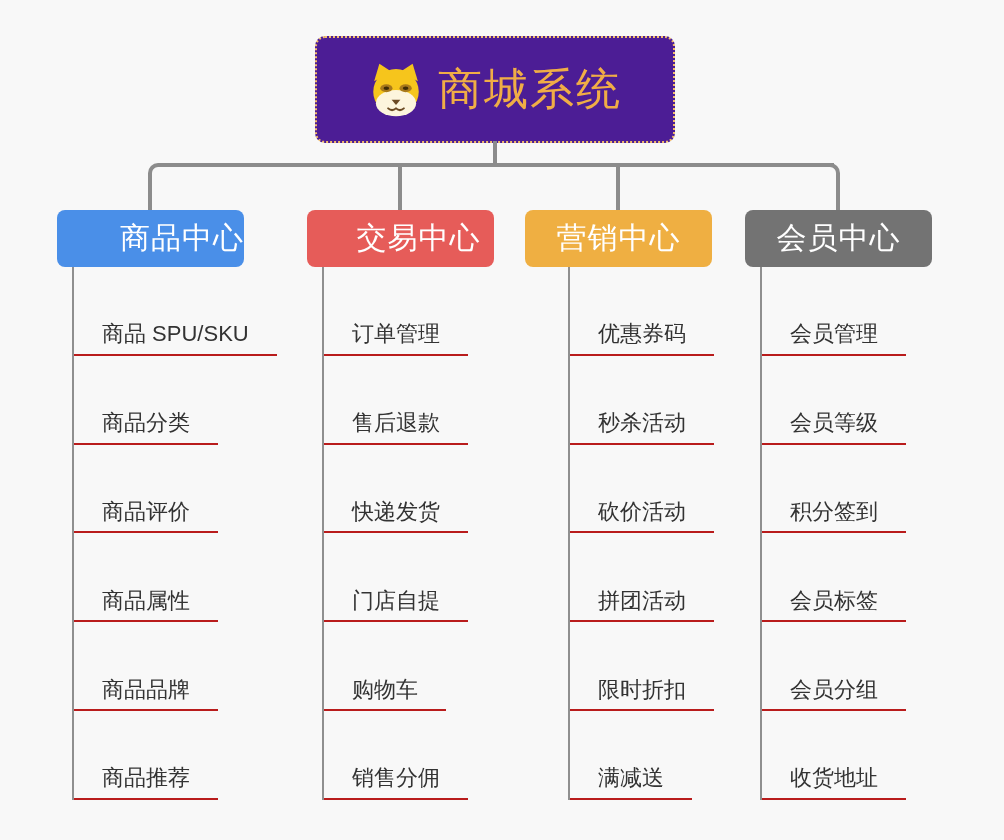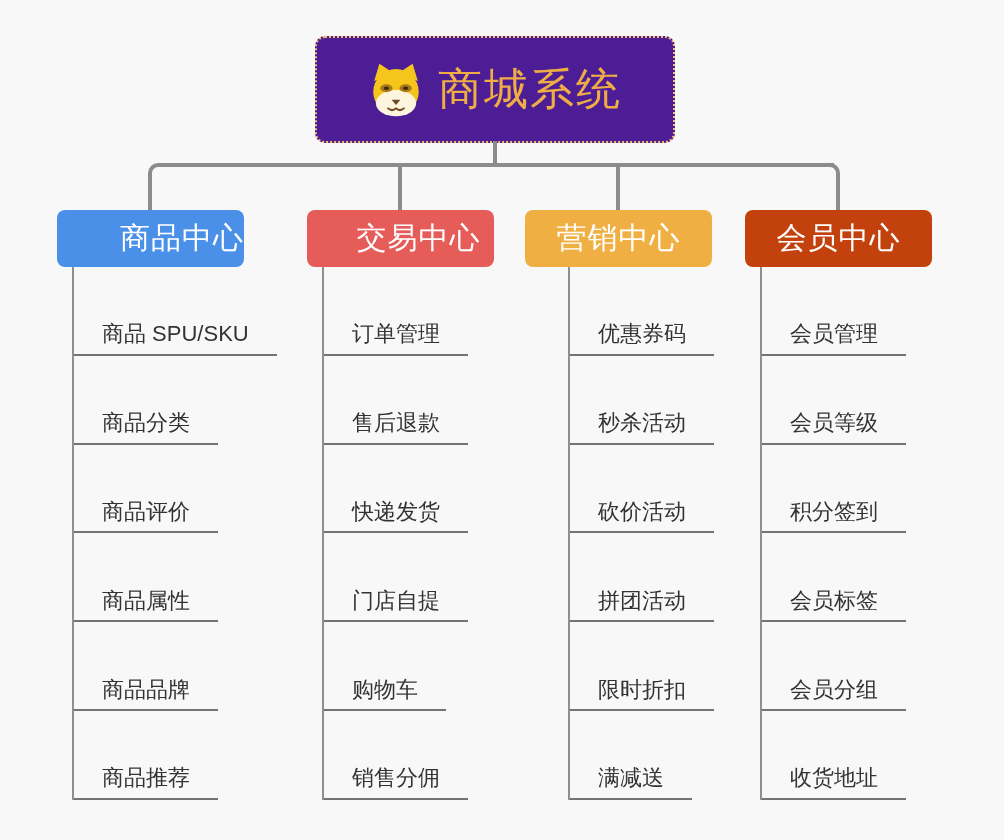--- a/index.html
+++ b/index.html
@@ -89,21 +89,21 @@
     flex-direction: column;
   }
   .child-node {
     flex: 1 1 0;
     display: flex;
     align-items: flex-end;
   }
   .child-label {
     display: inline-block;
     padding: 0 28px 5px 28px;
-    border-bottom: 2px solid #737373;
+    border-bottom: 2px solid #b91c1c;
     font-size: 22px;
     color: #333333;
     line-height: 1.3;
     white-space: nowrap;
   }
 
   
   .branch-pos-0 .branch-header { left: 57px; justify-content: flex-end; }
   .branch-pos-0 .branch-list   { left: 72px; }
   .branch-pos-1 .branch-header { left: 307px; padding-left: 36px; }
@@ -229,21 +229,21 @@
     <span class="child-label">限时折扣</span>
   </div>
 
   <div class="child-node">
     <span class="child-label">满减送</span>
   </div>
 </div>
   </div>
 
   <div class="branch branch-pos-3">
-    <div class="branch-header" style="background: #c2410c;">
+    <div class="branch-header" style="background: #737373;">
       <span class="branch-label">会员中心</span>
     </div>
     <div class="branch-list">
   <div class="child-node">
     <span class="child-label">会员管理</span>
   </div>
 
   <div class="child-node">
     <span class="child-label">会员等级</span>
   </div>

